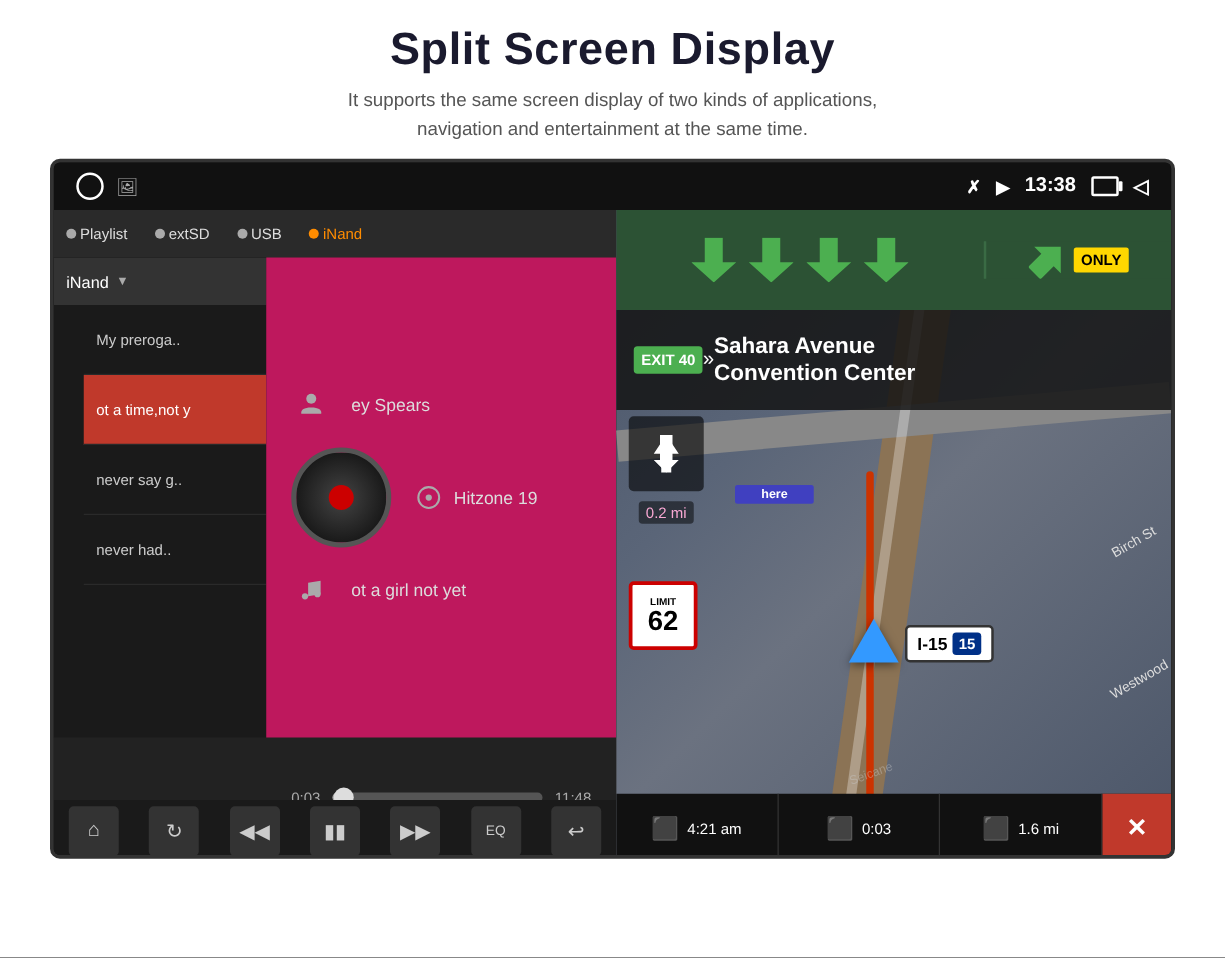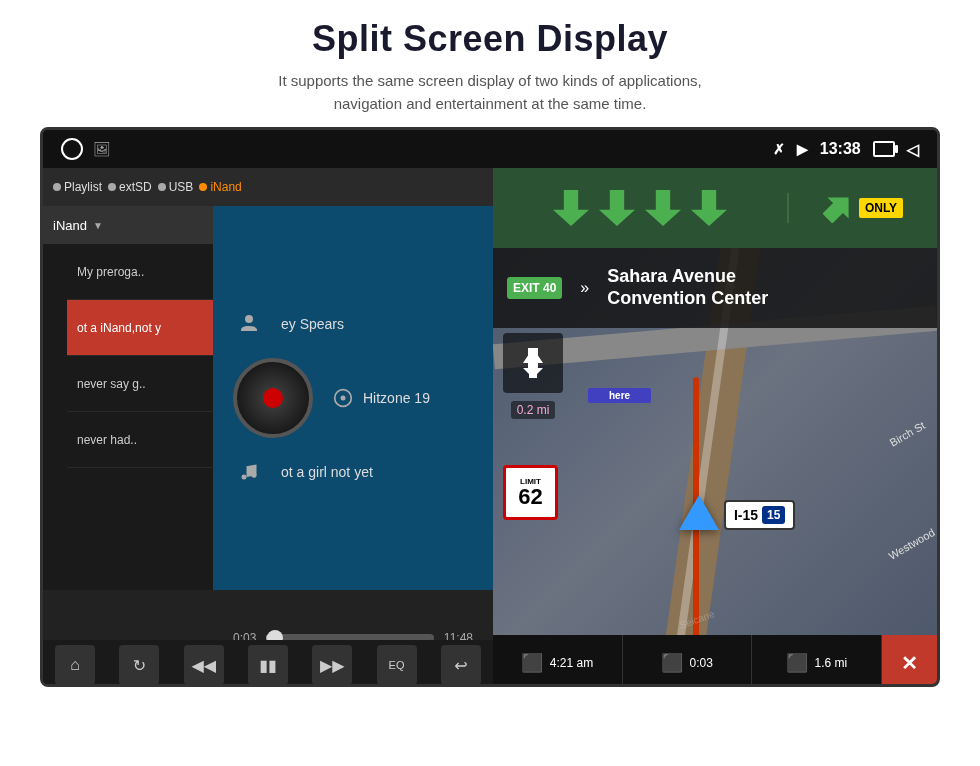--- a/index.html
+++ b/index.html
@@ -107,21 +107,21 @@
       position: relative;
     }
 
     
     .source-tabs {
       background: #2a2a2a;
       height: 38px;
       display: flex;
       align-items: center;
       padding: 0 10px;
-      gap: 6px;
+      gap: 22px;
       font-size: 12px;
       color: #ccc;
     }
     .source-dot {
       width: 8px;
       height: 8px;
       border-radius: 50%;
       display: inline-block;
     }
     .source-item {
@@ -180,21 +180,21 @@
       color: #fff;
     }
 
     
     .now-playing {
       position: absolute;
       left: 170px;
       right: 0;
       top: 38px;
       bottom: 100px;
-      background: #0c4a6e;
+      background: #be185d;
       display: flex;
       flex-direction: column;
       align-items: flex-end;
       justify-content: center;
       gap: 24px;
     }
 
     .track-info {
       display: flex;
       flex-direction: column;
@@ -394,21 +394,21 @@
     .exit-sign {
       position: absolute;
       top: 80px;
       left: 0;
       right: 0;
       height: 80px;
       background: rgba(20,20,20,0.85);
       display: flex;
       align-items: center;
       padding: 0 14px;
-      gap: 18px;
+      gap: 0;
     }
     .exit-badge {
       background: #4caf50;
       color: #fff;
       font-weight: bold;
       font-size: 12px;
       padding: 4px 6px;
       border-radius: 3px;
       white-space: nowrap;
     }
@@ -653,21 +653,21 @@
       <div class="playlist-sidebar">
         <div class="playlist-header">
           <span>iNand</span>
           <span class="dropdown-arrow">▼</span>
         </div>
         <ul class="playlist-items">
           <li class="playlist-item">
             <span>My preroga..</span>
           </li>
           <li class="playlist-item active">
-            <span>ot a iNand,not y</span>
+            <span>ot a time,not y</span>
           </li>
           <li class="playlist-item">
             <span>never say g..</span>
           </li>
           <li class="playlist-item">
             <span>never had..</span>
           </li>
         </ul>
       </div>
 

